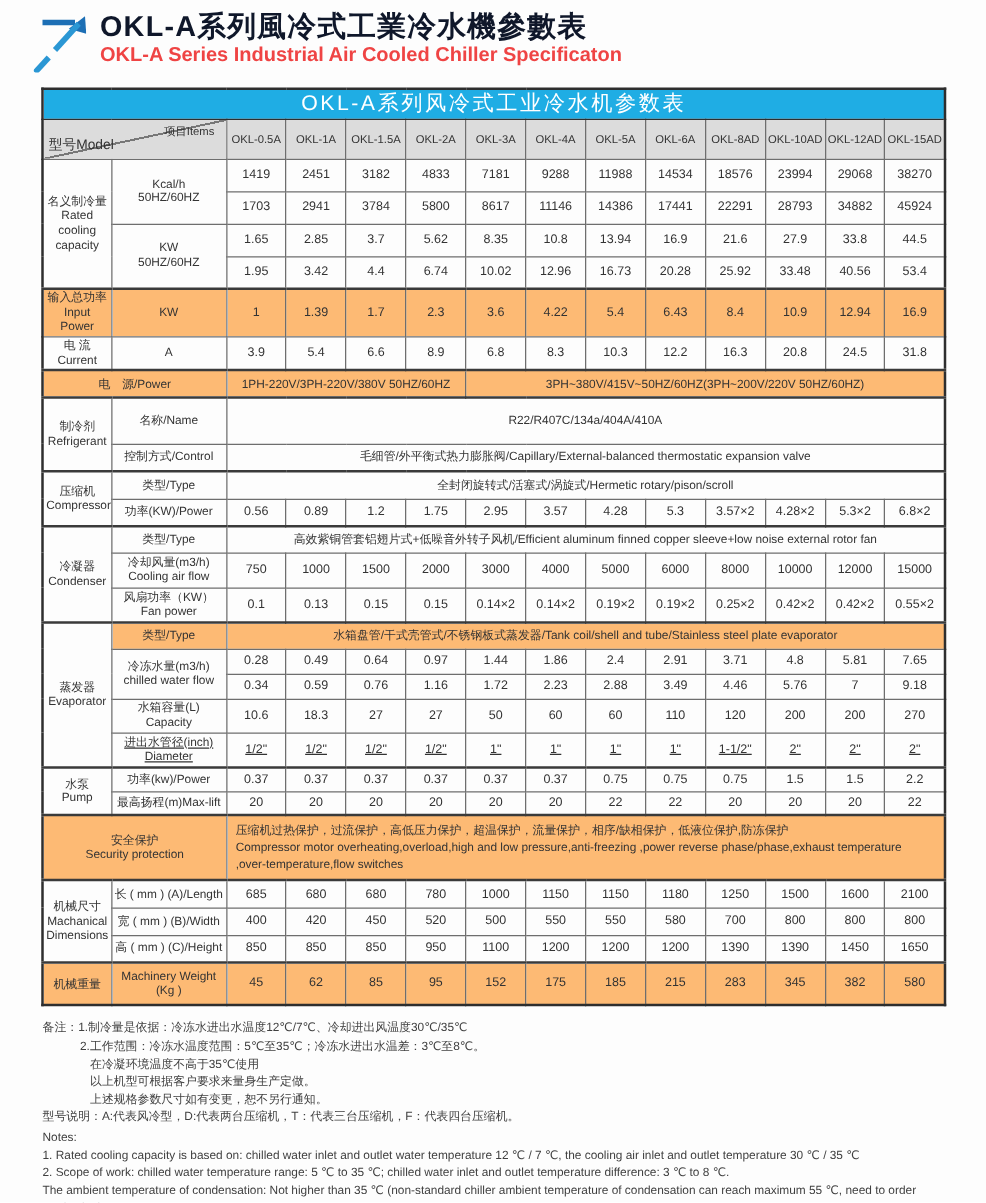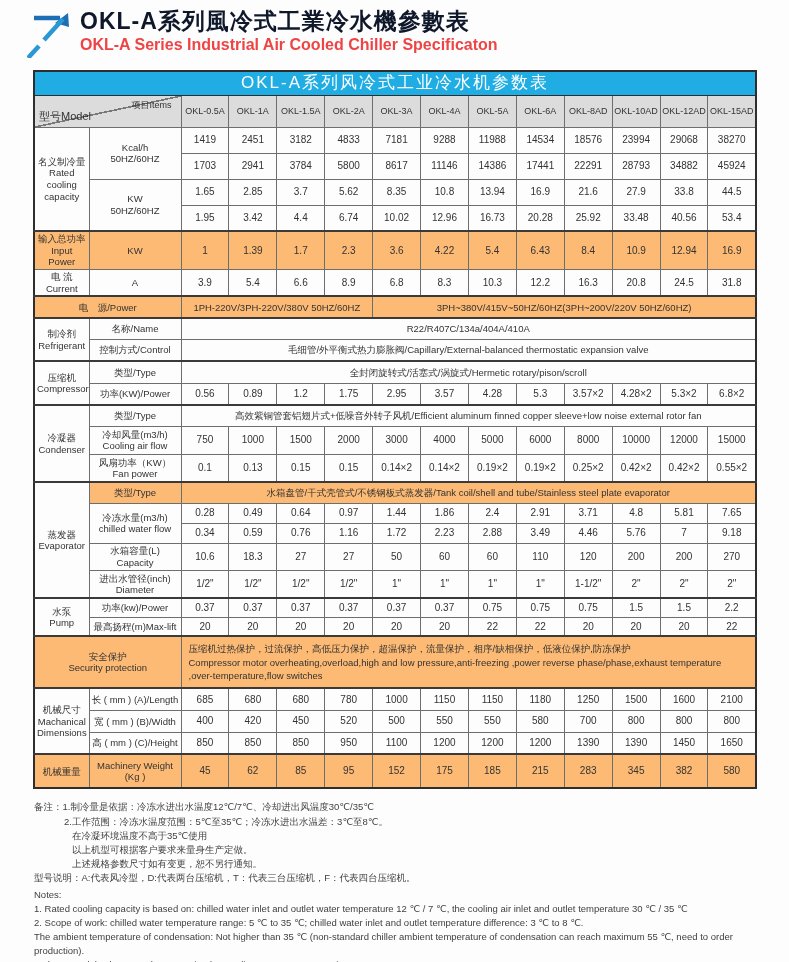--- a/index.html
+++ b/index.html
@@ -194,21 +194,21 @@
           <td>16.3</td>
           <td>20.8</td>
           <td>24.5</td>
           <td>31.8</td>
         </tr>
         <tr class="shade sect" style="height: 22px;">
           <td colspan="2" class="lbl">电　源/Power</td>
           <td colspan="4" class="txt">1PH-220V/3PH-220V/380V 50HZ/60HZ</td>
           <td colspan="8" class="txt">3PH~380V/415V~50HZ/60HZ(3PH~200V/220V 50HZ/60HZ)</td>
         </tr>
-        <tr class="sect" style="height: 21px;">
+        <tr class="sect" style="height: 37px;">
           <td rowspan="2" class="lbl">制冷剂
 Refrigerant</td>
           <td class="sub">名称/Name</td>
           <td colspan="12" class="txt">R22/R407C/134a/404A/410A</td>
         </tr>
         <tr style="height: 22px;">
           <td class="sub">控制方式/Control</td>
           <td colspan="12" class="txt">毛细管/外平衡式热力膨胀阀/Capillary/External-balanced thermostatic expansion valve</td>
         </tr>
         <tr class="sect" style="height: 22px;">
@@ -315,21 +315,21 @@
           <td>27</td>
           <td>50</td>
           <td>60</td>
           <td>60</td>
           <td>110</td>
           <td>120</td>
           <td>200</td>
           <td>200</td>
           <td>270</td>
         </tr>
-        <tr style="height: 28px;">
+        <tr style="height: 28px; text-decoration: underline;">
           <td class="sub">进出水管径(inch)
 Diameter</td>
           <td>1/2"</td>
           <td>1/2"</td>
           <td>1/2"</td>
           <td>1/2"</td>
           <td>1"</td>
           <td>1"</td>
           <td>1"</td>
           <td>1"</td>

